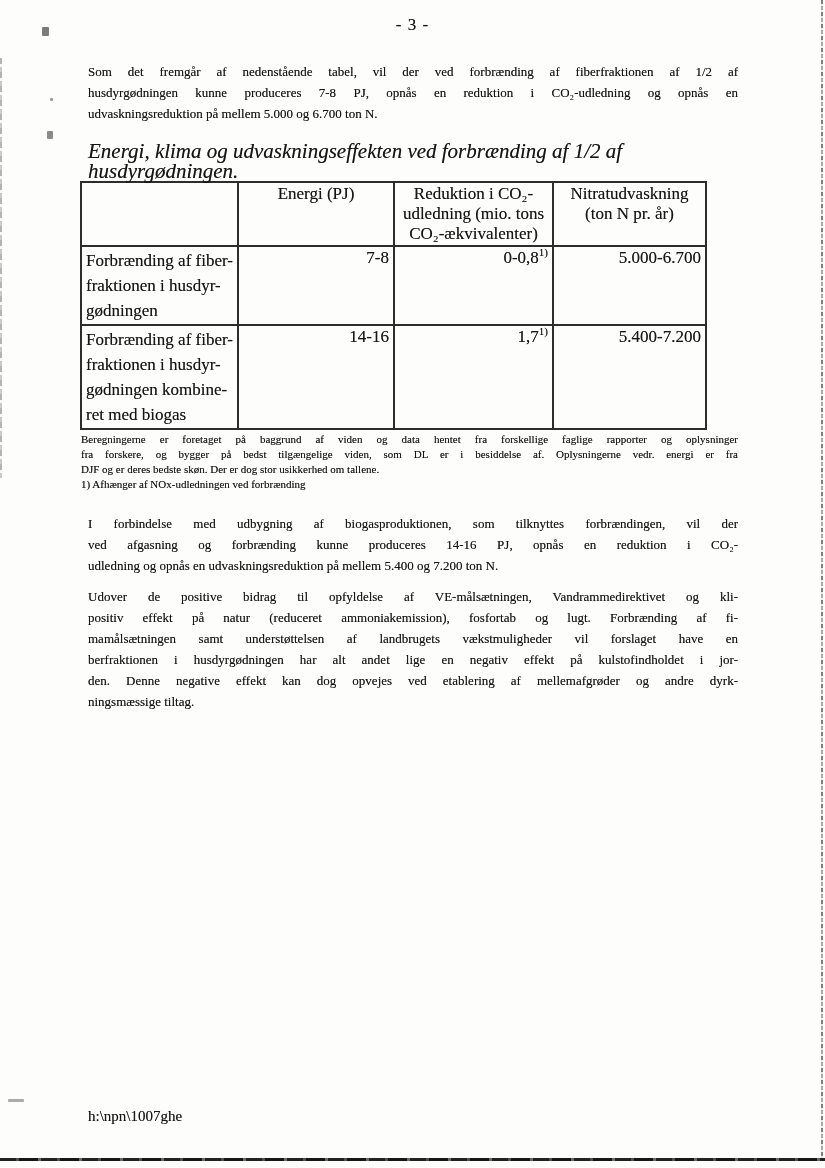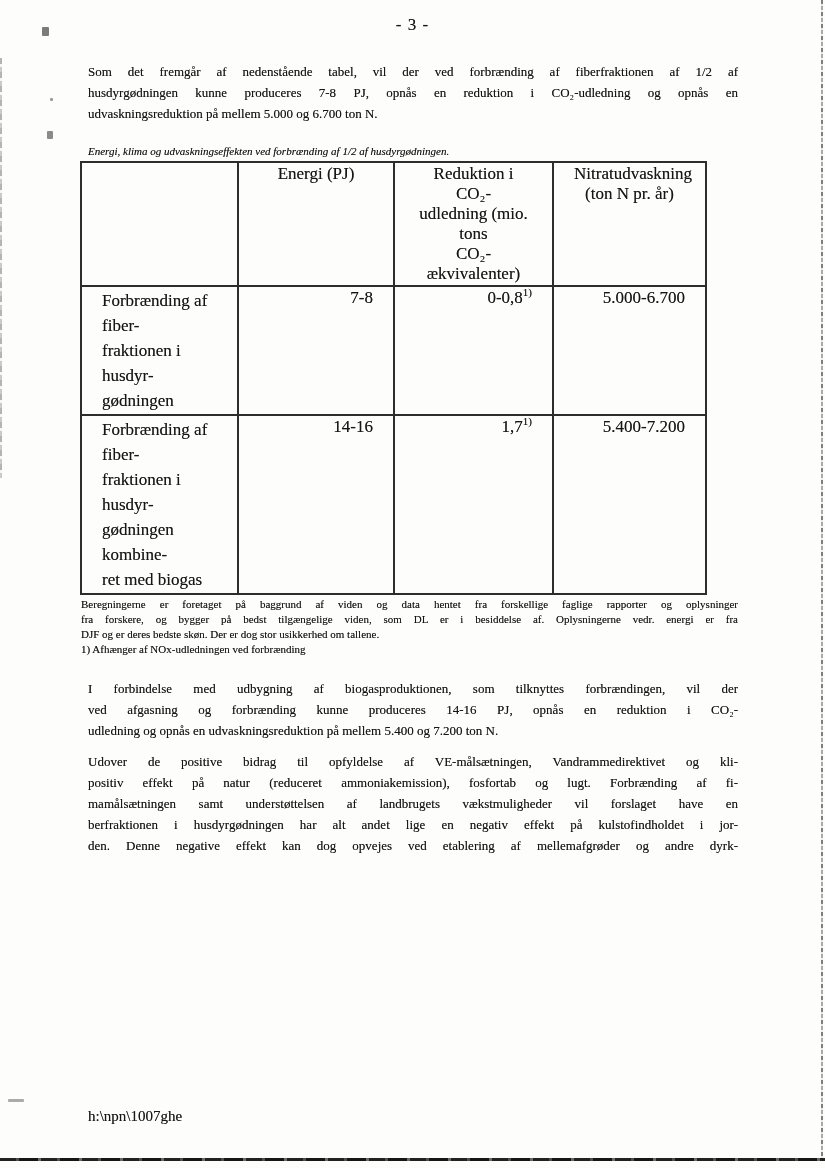--- a/index.html
+++ b/index.html
@@ -23,37 +23,37 @@
     margin-left:88px; width:650px;
     font-size:13px; line-height:21px;
   }
   .p1 { margin-top:26px; }
   .p2 { margin-top:21px; }
   .p3 { margin-top:10px; }
   .pline { text-align:justify; text-align-last:justify; }
   .pline-last { text-align:left; }
   .caption {
     margin-left:88px; margin-top:17px; width:650px;
-    font-style:italic; font-size:11px; line-height:20px;
+    font-style:italic; font-size:21px; line-height:20px;
   }
   table.data {
     border-collapse:collapse;
     table-layout:fixed;
     margin-left:80px;
     width:625px;
     font-size:17px;
   }
   table.data col.c1 { width:157px; }
   table.data col.c2 { width:156px; }
   table.data col.c3 { width:159px; }
   table.data col.c4 { width:153px; }
   table.data th, table.data td {
     border:2px solid #2d2d2d;
     vertical-align:top;
-    padding:1px 20px;
+    padding:1px 4px;
     font-weight:normal;
   }
   table.data th {
     text-align:center;
     white-space:pre-line;
     line-height:20px;
     height:58px;
   }
   td.rowlabel {
     white-space:pre-line;
@@ -163,20 +163,21 @@
     <div class="pline">ved afgasning og forbrænding kunne produceres 14-16 PJ, opnås en reduktion i CO₂-</div>
     <div class="pline-last">udledning og opnås en udvaskningsreduktion på mellem 5.400 og 7.200 ton N.</div>
   </div>
 
   <div class="para p3">
     <div class="pline">Udover de positive bidrag til opfyldelse af VE-målsætningen, Vandrammedirektivet og kli-</div>
     <div class="pline">positiv effekt på natur (reduceret ammoniakemission), fosfortab og lugt. Forbrænding af fi-</div>
     <div class="pline">mamålsætningen samt understøttelsen af landbrugets vækstmuligheder vil forslaget have en</div>
     <div class="pline">berfraktionen i husdyrgødningen har alt andet lige en negativ effekt på kulstofindholdet i jor-</div>
     <div class="pline">den. Denne negative effekt kan dog opvejes ved etablering af mellemafgrøder og andre dyrk-</div>
+    <div class="pline-last">ningsmæssige tiltag.</div>
   </div>
 
   <div class="footer-path">h:\npn\1007ghe</div>
 
   <div class="art art-right-edge"></div>
   <div class="art art-left-edge"></div>
   <div class="art art-bottom-line"></div>
   <div class="art speck sp1"></div>
   <div class="art speck sp2"></div>
   <div class="art speck sp3"></div>

